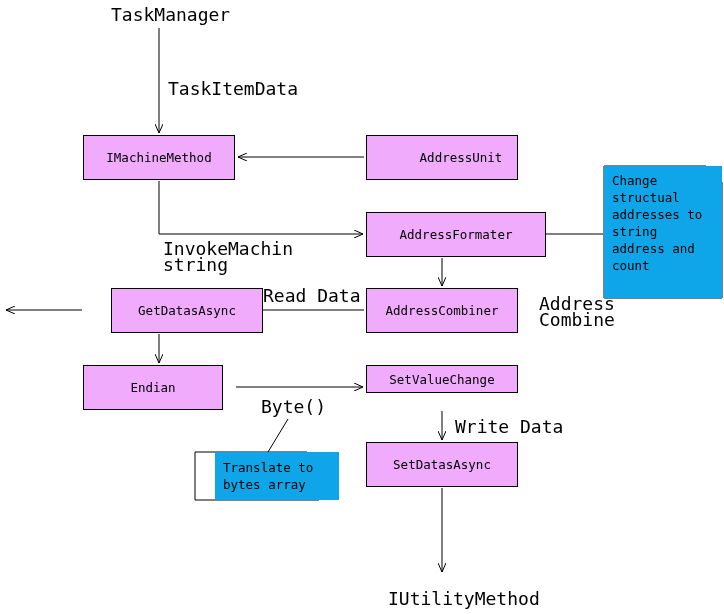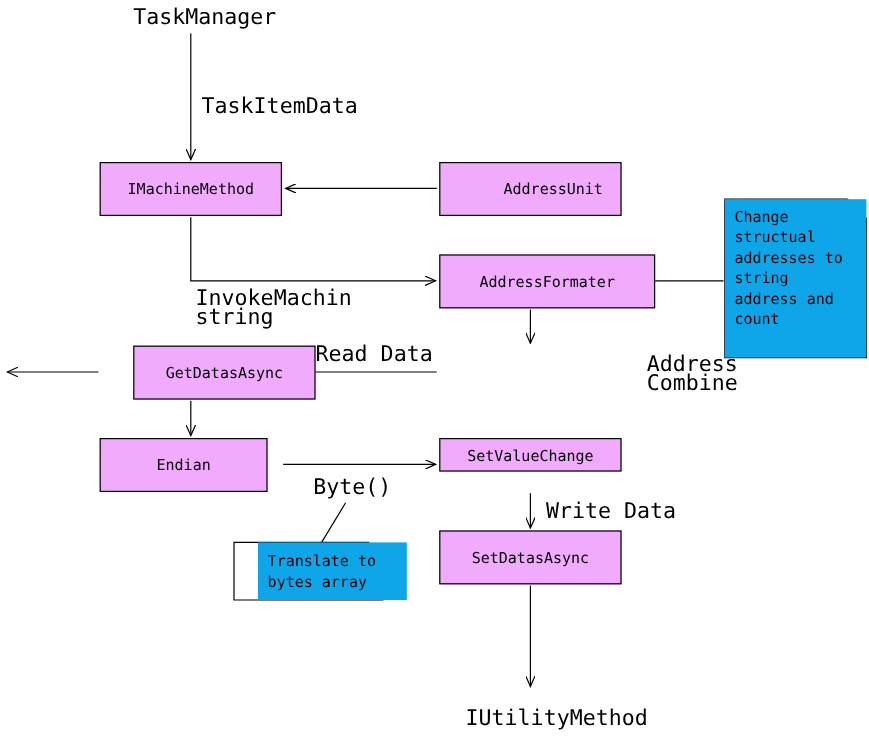--- a/index.html
+++ b/index.html
@@ -103,20 +103,21 @@
   </svg>
 
   <div class="node" style="left:83px; top:135px; width:152px; height:45px;">IMachineMethod</div>
 
   <div class="node" style="left:366px; top:135px; width:152px; height:45px;padding-left:38px;">AddressUnit</div>
 
   <div class="node" style="left:366px; top:212px; width:180px; height:45px;">AddressFormater</div>
 
   <div class="node" style="left:83px; top:288px; width:152px; height:45px;margin-left:28px;">GetDatasAsync</div>
 
+  <div class="node" style="left:366px; top:288px; width:152px; height:45px;">AddressCombiner</div>
 
   <div class="node" style="left:83px; top:365px; width:140px; height:45px;">Endian</div>
 
   <div class="node" style="left:366px; top:365px; width:152px; height:28px;">SetValueChange</div>
 
   <div class="node" style="left:366px; top:442px; width:152px; height:45px;">SetDatasAsync</div>
 
   <div class="label" style="left:111px; top:7px;">TaskManager</div>
 
   <div class="label" style="left:388px; top:591px;">IUtilityMethod</div>

